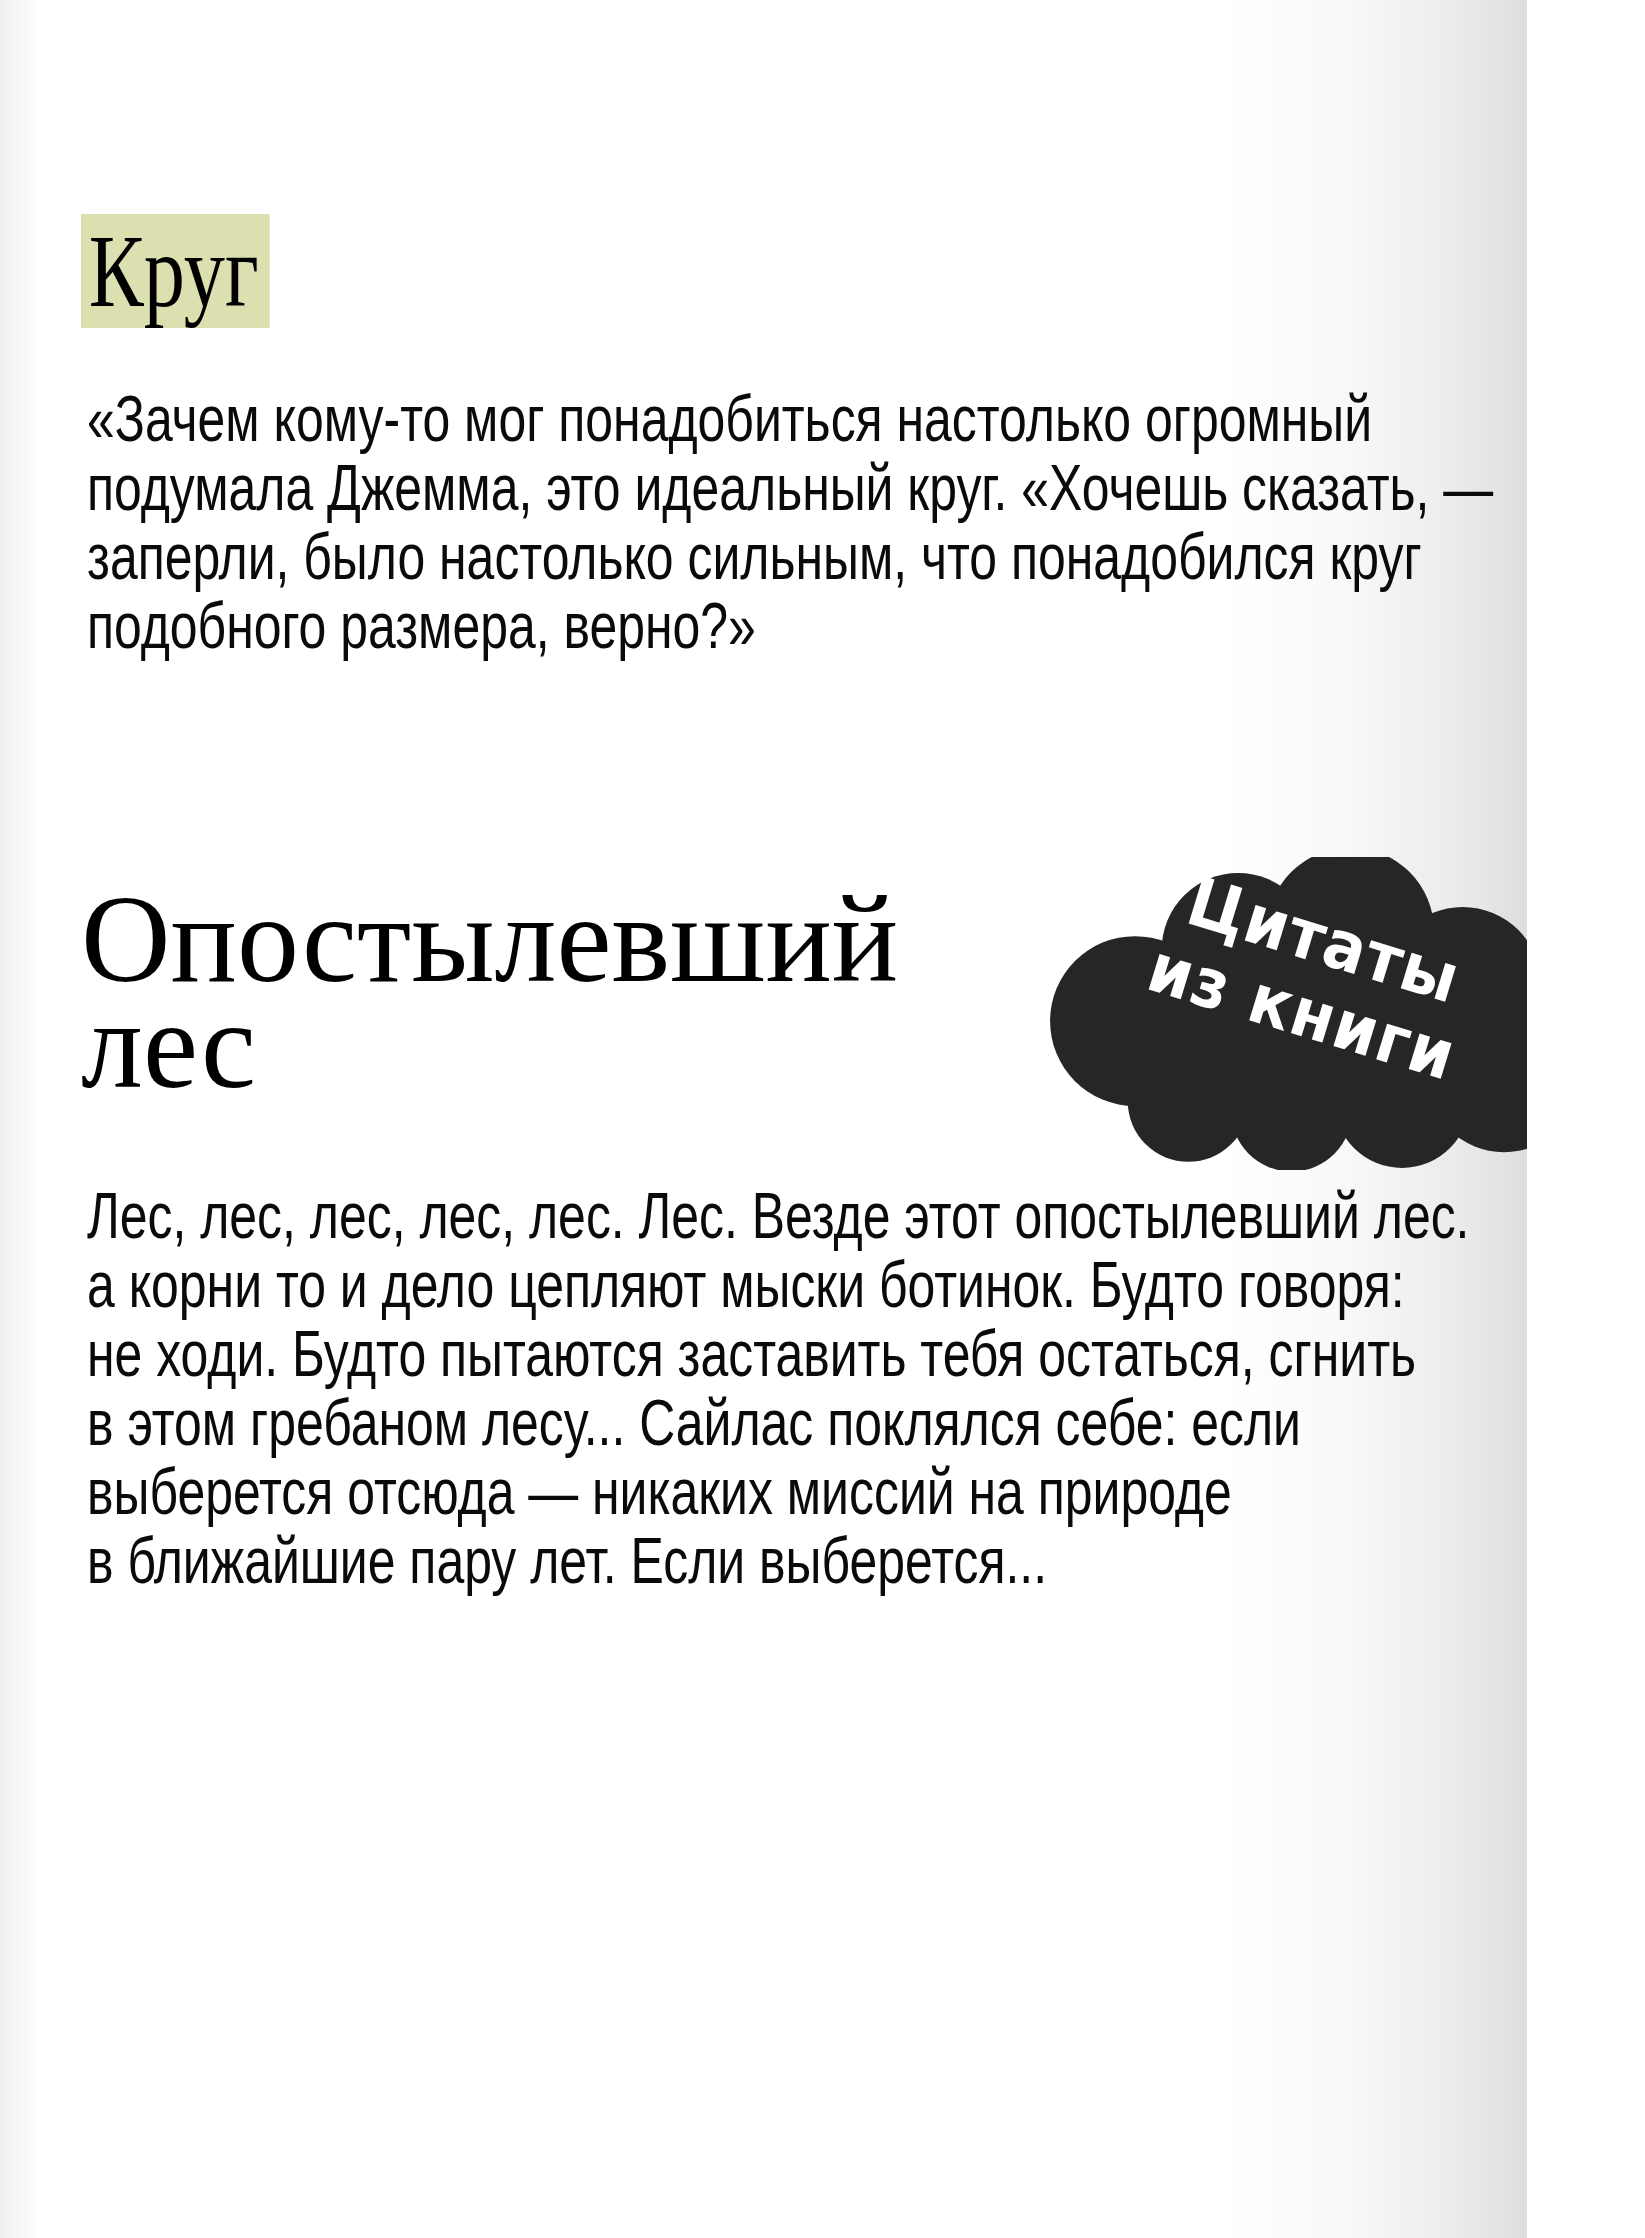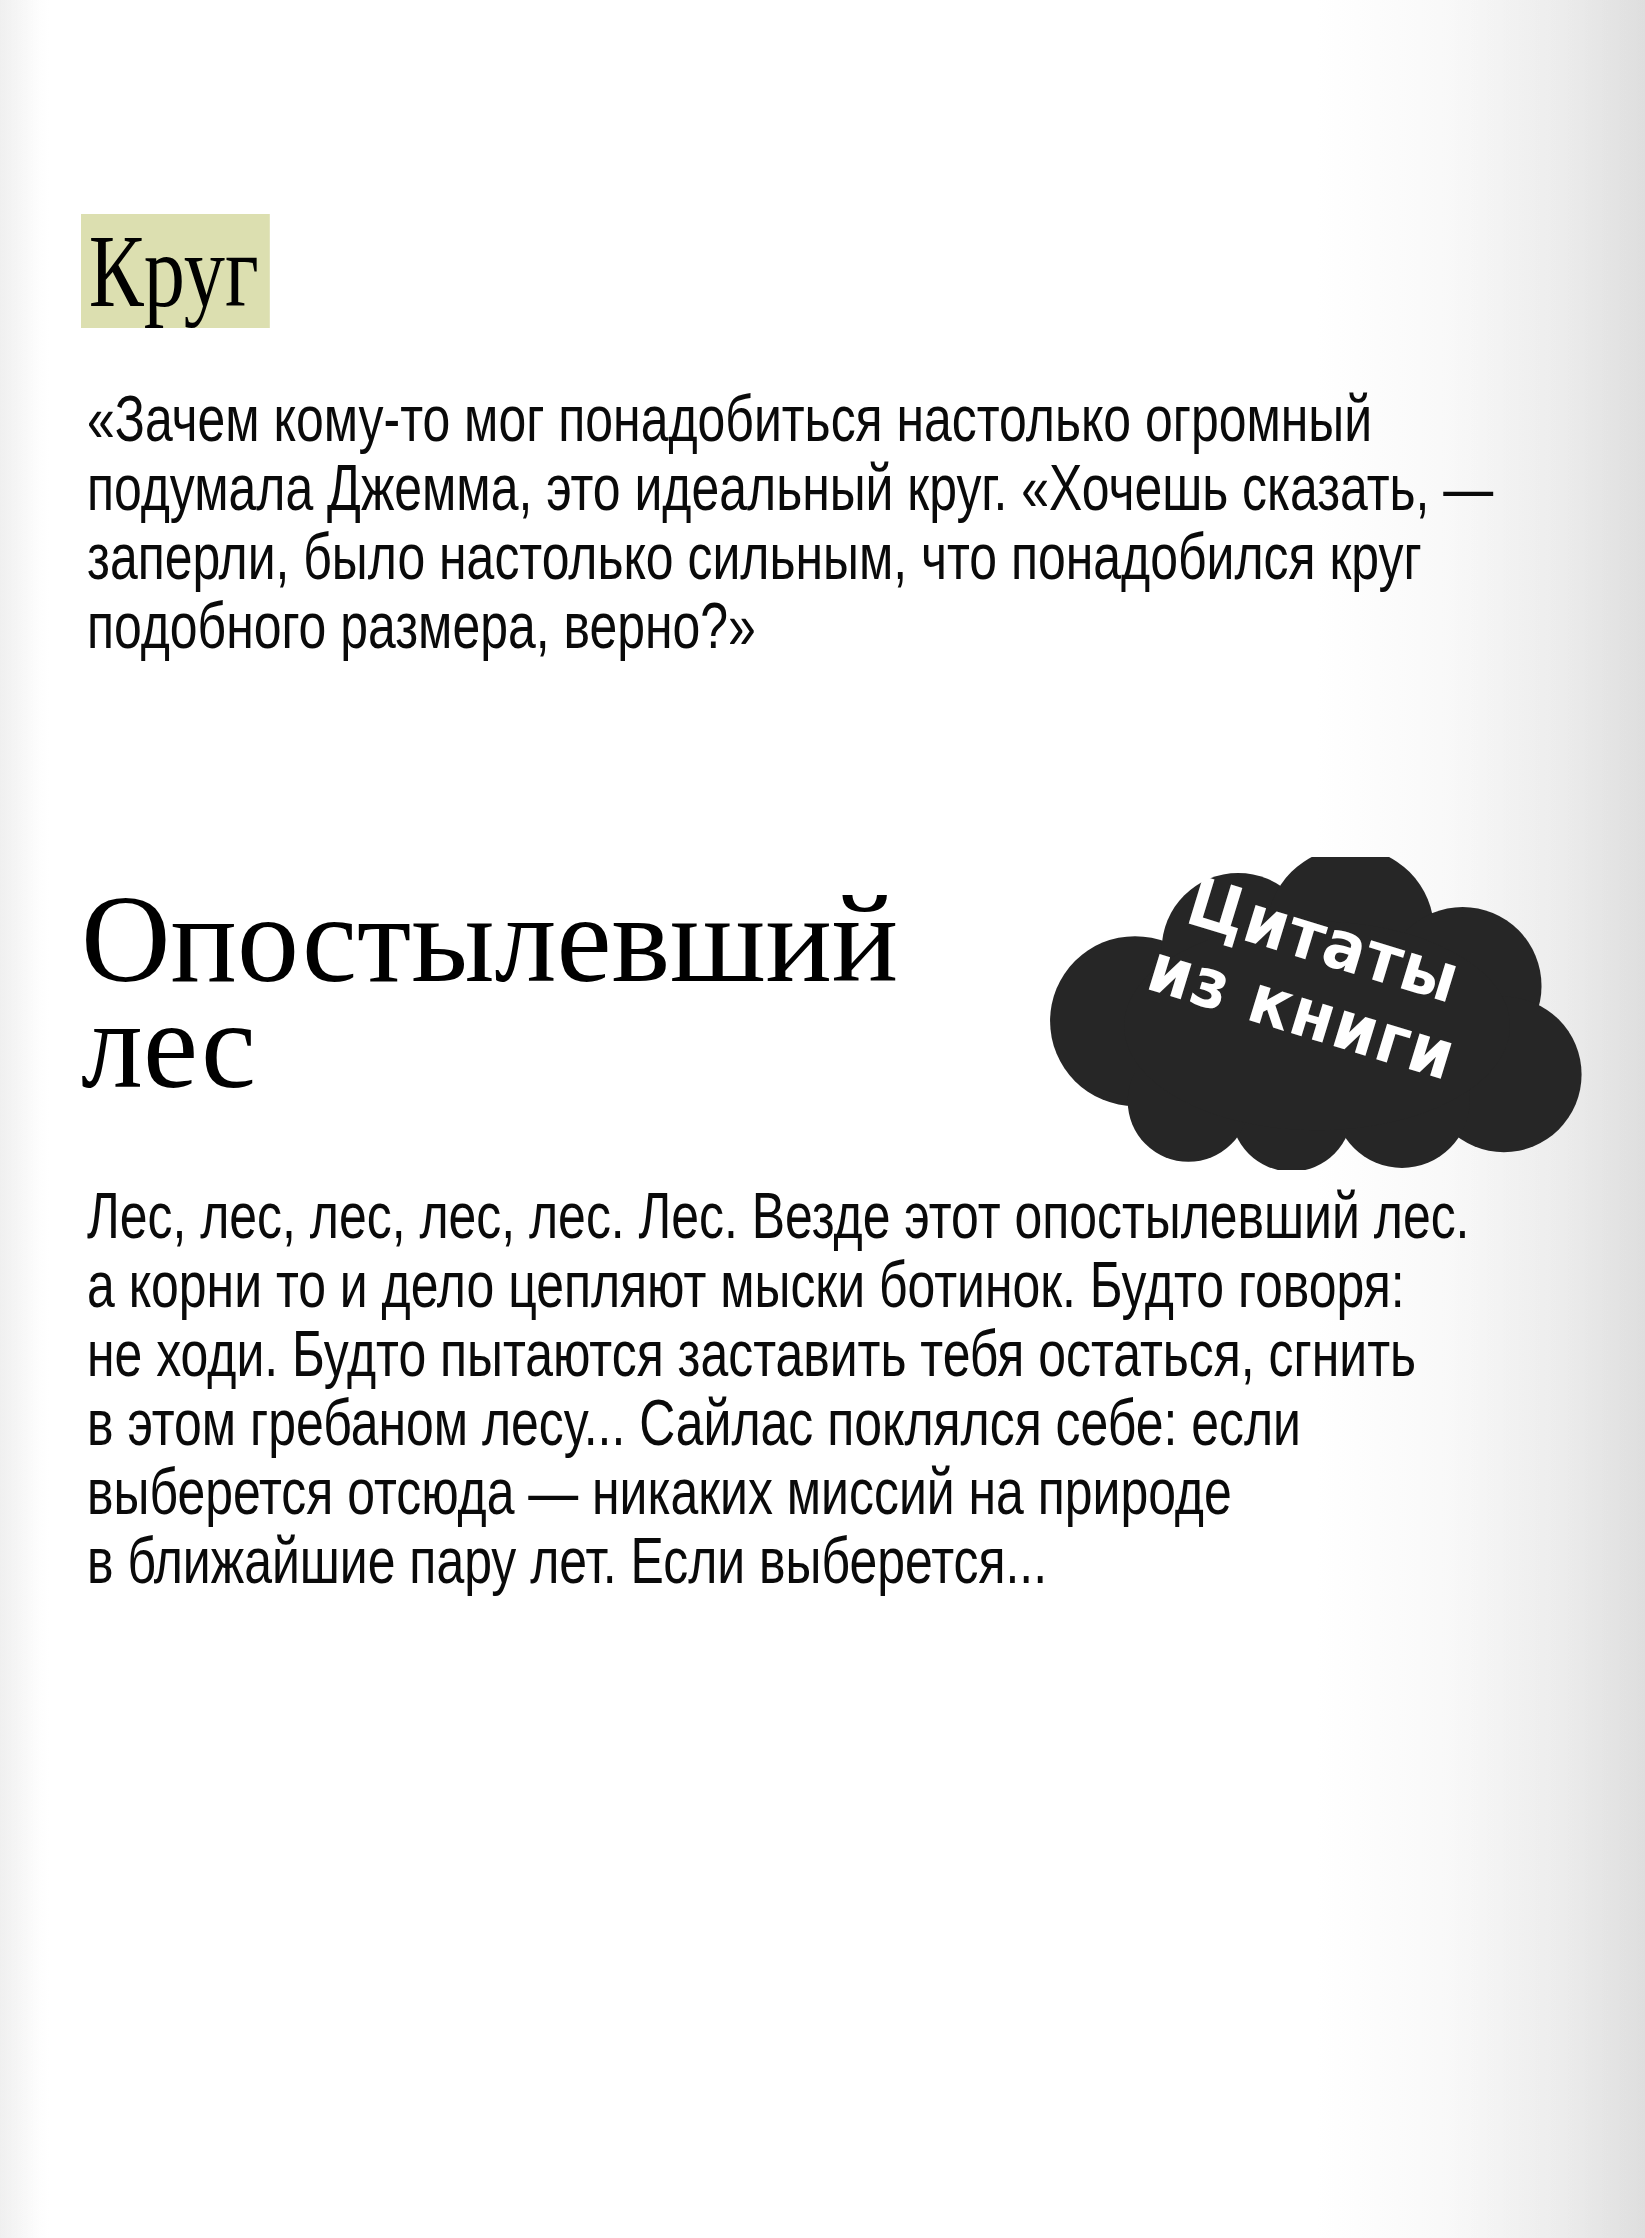--- a/index.html
+++ b/index.html
@@ -1,18 +1,18 @@
 <!DOCTYPE html>
 <html lang="ru" style="--highlight: #dcdfb0; --cloud: #262626;font-size:9.7px"><head>
 <meta charset="utf-8">
 <style>
   html,body{margin:0;padding:0;background:#ffffff;}
   #page{
     position:relative;
-    width:1645px;
+    width:1527px;
     height:2239px;
     overflow:hidden;
     background:linear-gradient(to right,#f7f7f7 0%,#ffffff 3%,#ffffff 80%,#f3f3f3 95%,#eaeaea 100%);
     font-family:"Liberation Sans", sans-serif;
     color:#0a0a0a;
   }
   
   #page .edge-shade{
     position:absolute;inset:0;pointer-events:none;
     background:linear-gradient(to right, rgba(0,0,0,0.03) 0%, rgba(0,0,0,0) 2.5%, rgba(0,0,0,0) 88%, rgba(0,0,0,0.05) 100%);

